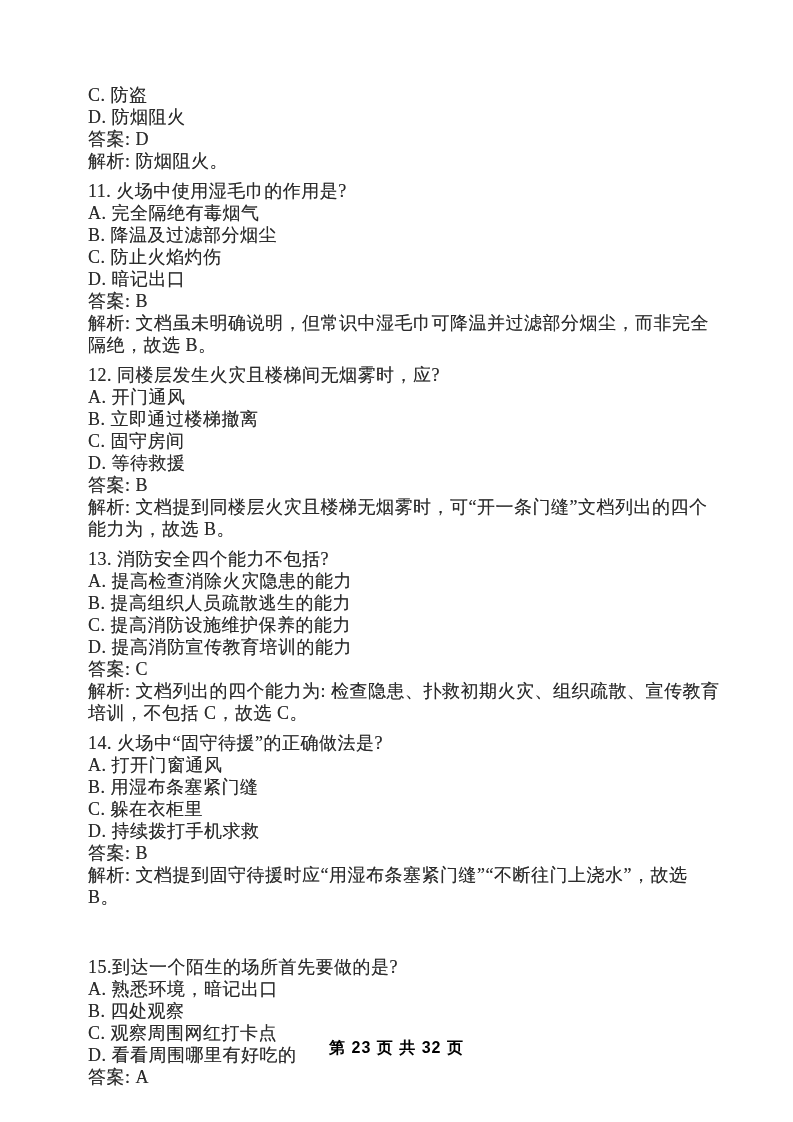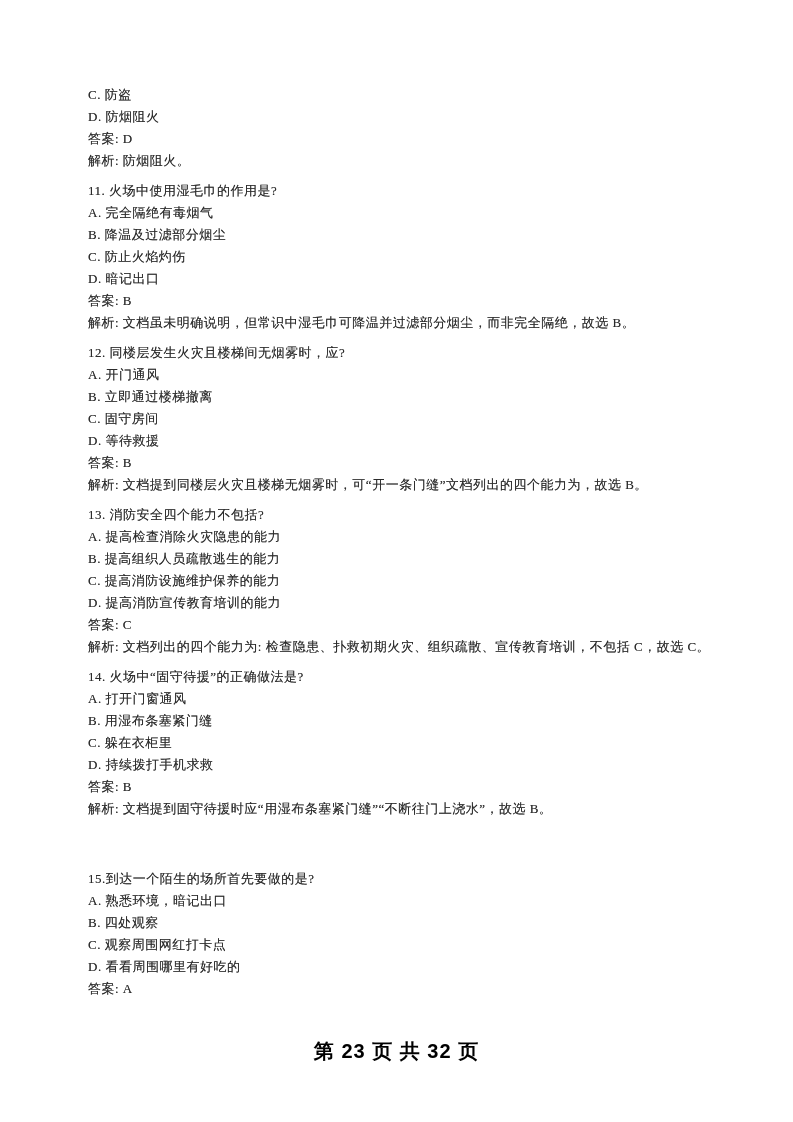--- a/index.html
+++ b/index.html
@@ -13,36 +13,36 @@
     color: #2b2b2b;
     overflow: hidden;
   }
   .content {
     position: absolute;
     left: 88px;
     top: 84px;
     width: 632px;
   }
   .line {
-    font-size: 13px;
+    font-size: 18px;
     line-height: 22px;
     white-space: pre-wrap;
     letter-spacing: 0.5px;
     text-shadow: 0 0 0.6px rgba(40,40,40,0.55);
   }
   .block { margin-top: 8px; }
   .block.first { margin-top: 0; }
   .block.gap-large { margin-top: 48px; }
   .footer {
     position: absolute;
     left: 0;
     top: 1038px;
     width: 100%;
     text-align: center;
-    font-size: 20px;
+    font-size: 16px;
     font-weight: bold;
     color: #000000;
     letter-spacing: 1px;
     font-family: "Liberation Sans", "DejaVu Sans", sans-serif;
   }
 </style>
 </head>
 <body>
 
 <div class="page">

